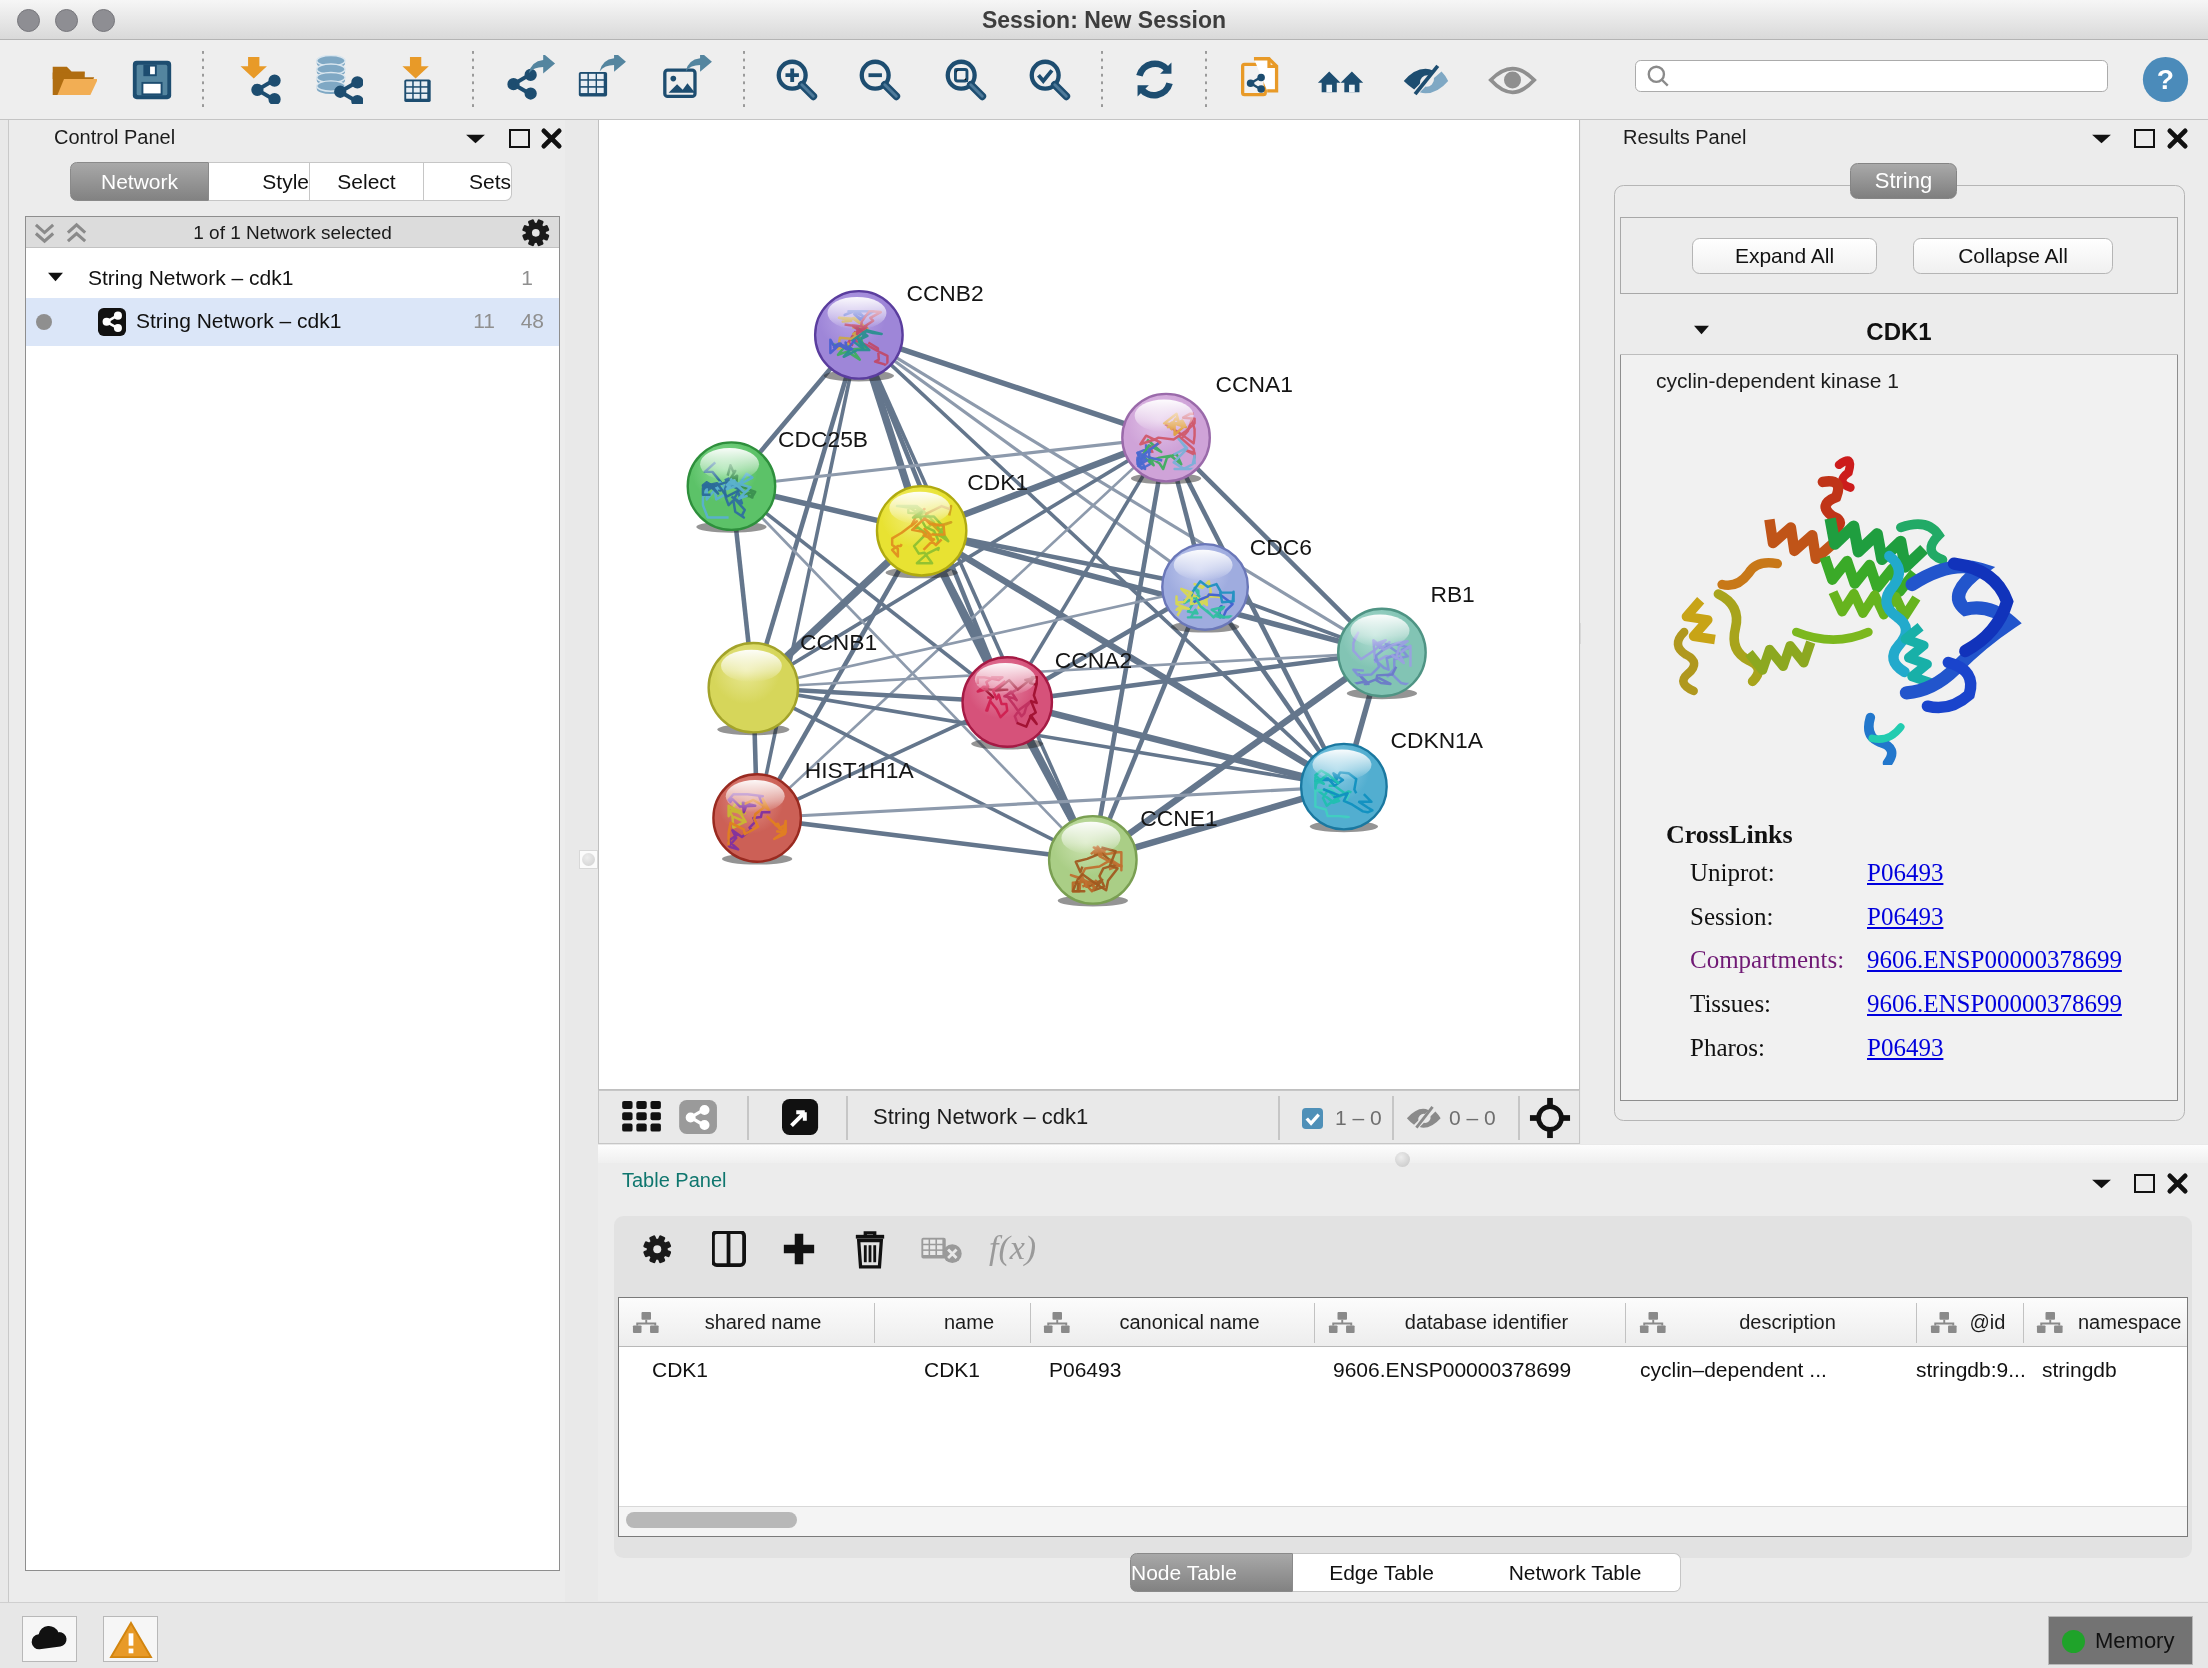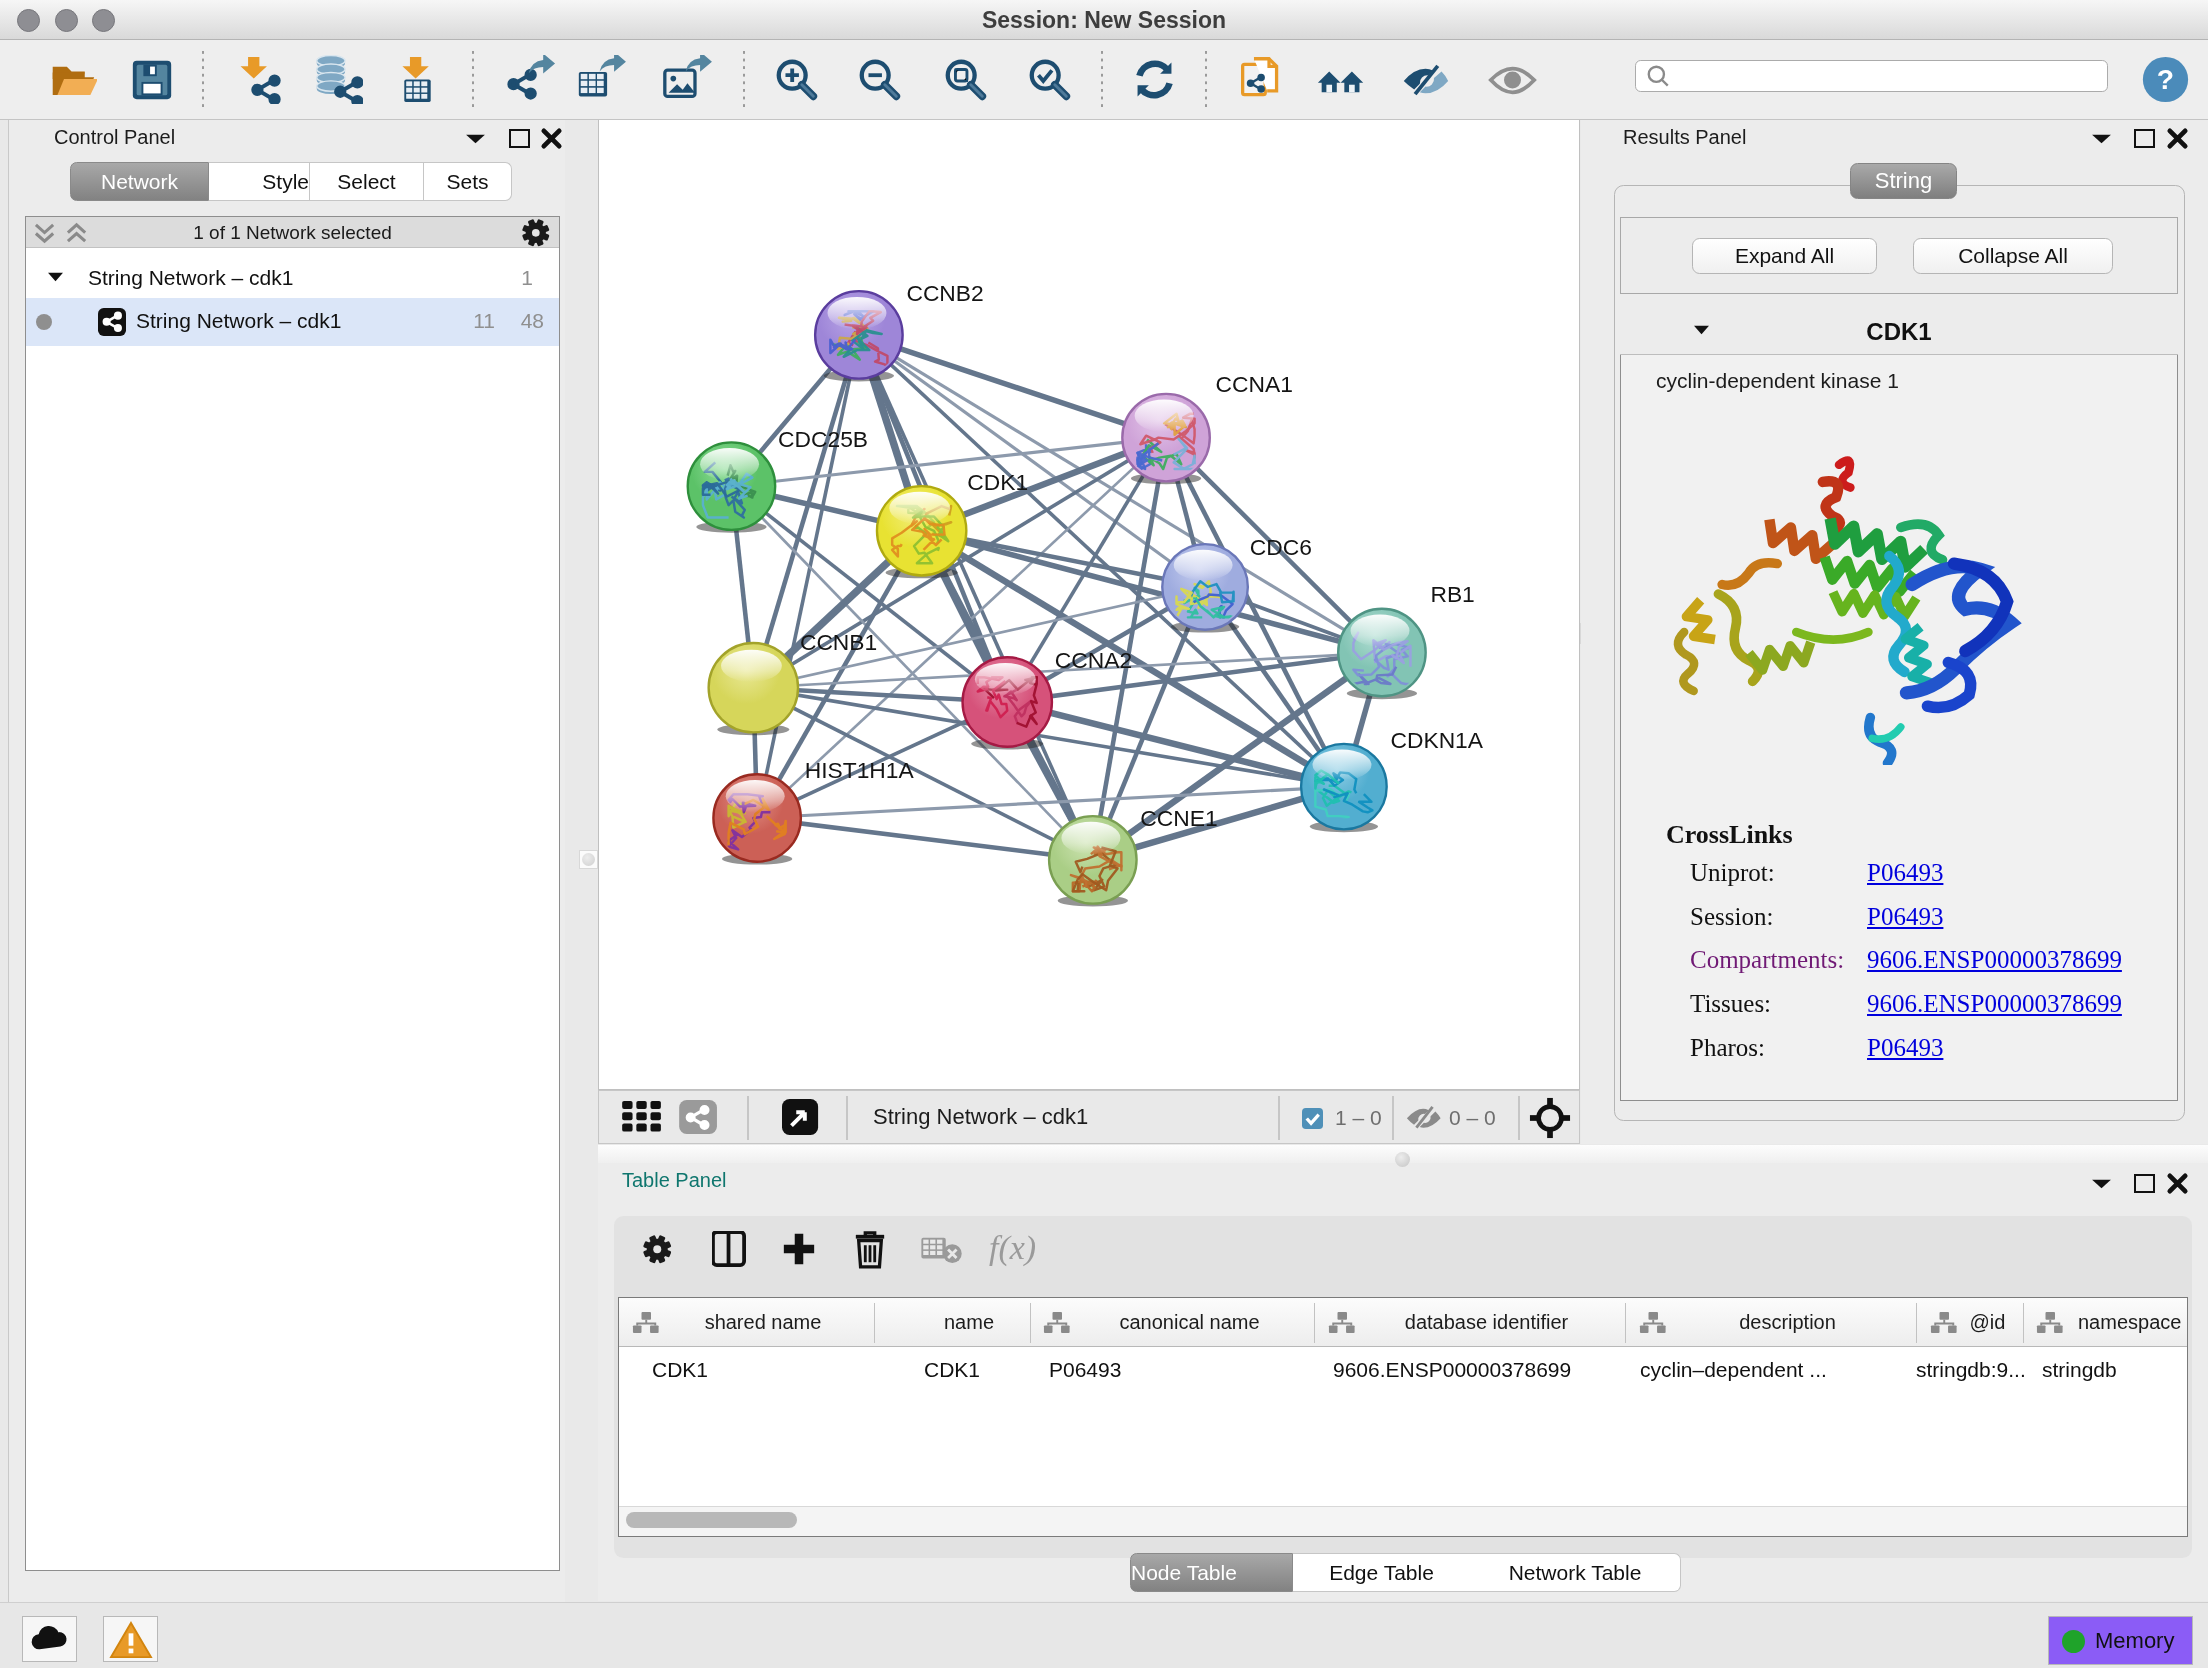--- a/index.html
+++ b/index.html
@@ -170,21 +170,21 @@
 <div style="position:absolute;left:463px;top:131px;width:28.5px;height:19px;"><svg width="25" height="15" viewBox="0 0 26 16">
       <path d="M3 4 l10 9 10 -9 z" fill="#111"></path>
     </svg></div>
 <div style="position:absolute;left:509px;top:129px;width:21px;height:19px;border:2.4px solid #111;"></div>
 <div style="position:absolute;left:540px;top:127px;width:25px;height:23px;"><svg width="23" height="23" viewBox="0 0 24 24">
       <path d="M4 4 L20 20 M20 4 L4 20" stroke="#111" stroke-width="5" stroke-linecap="round"></path>
     </svg></div>
 <div style="position:absolute;left:70px;top:162px;width:139px;height:39px;background:linear-gradient(#a8a8a8,#828282);border:1px solid #8a8a8a;border-radius:6.7px 0 0 6.7px;color:#fff;font-size:21px;text-align:center;line-height:37px;">Network</div>
 <div style="position:absolute;left:209px;top:162px;width:101px;height:39px;background:#fff;border:1px solid #c6c6c6;border-left:none;color:#111;font-size:21px;text-align:right;line-height:37px;">Style</div>
 <div style="position:absolute;left:310px;top:162px;width:114px;height:39px;background:#fff;border:1px solid #c6c6c6;border-left:none;color:#111;font-size:21px;text-align:center;line-height:37px;">Select</div>
-<div style="position:absolute;left:424px;top:162px;width:88px;height:39px;background:#fff;border:1px solid #c6c6c6;border-left:none;border-radius:0 6.7px 6.7px 0;color:#111;font-size:21px;text-align:center;line-height:37px;">Sets</div>
+<div style="position:absolute;left:424px;top:162px;width:88px;height:39px;background:#fff;border:1px solid #c6c6c6;border-left:none;border-radius:0 6.7px 6.7px 0;color:#111;font-size:21px;text-align:right;line-height:37px;">Sets</div>
 <div style="position:absolute;left:25px;top:216px;width:535px;height:1355px;background:#fff;border:1px solid #8e8e8e;"></div>
 <div style="position:absolute;left:26px;top:217px;width:533px;height:31px;background:#dcdcdc;border-bottom:1px solid #c2c2c2;"></div>
 <div style="position:absolute;left:33px;top:222px;width:25px;height:23px;"><svg width="25" height="23" viewBox="0 0 26 24">
       <path d="M3 3 l9 8 9 -8 M3 12 l9 8 9 -8" fill="none" stroke="#8a8a8a" stroke-width="3.2"></path>
     </svg></div>
 <div style="position:absolute;left:65px;top:222px;width:25px;height:23px;"><svg width="25" height="23" viewBox="0 0 26 24">
       <path d="M3 11 l9 -8 9 8 M3 20 l9 -8 9 8" fill="none" stroke="#8a8a8a" stroke-width="3.2"></path>
     </svg></div>
 <div style="position:absolute;left:26px;top:222px;width:533px;height:23px;text-align:center;font-size:19px;color:#1a1a1a;">1 of 1 Network selected</div>
 <div style="position:absolute;left:522px;top:219px;width:28.5px;height:28.5px;"><svg width="27.6" height="27.6" viewBox="0 0 29 29">
@@ -762,16 +762,16 @@
         <circle cx="33" cy="17" r="7" fill="#111"></circle>
       </svg></div>
   </div>
 <div style="position:absolute;left:103px;top:1616px;width:55px;height:46px;background:#f6f6f6;border:1px solid #b8b8b8;">
     <div style="position:absolute;left:4.8px;top:3.8px;"><svg width="44" height="38" viewBox="0 0 46 40">
         <path d="M23 2 L44 38 H2 Z" fill="#e89a28" stroke="#d2850f" stroke-width="2"></path>
         <rect x="20.5" y="13" width="5" height="13" fill="#fff"></rect>
         <rect x="20.5" y="29" width="5" height="5" fill="#fff"></rect>
       </svg></div>
   </div>
-<div style="position:absolute;left:2048px;top:1616px;width:145px;height:49px;background:#8b5cf6;border:1px solid #b8b8b8;">
+<div style="position:absolute;left:2048px;top:1616px;width:145px;height:49px;background:#737373;border:1px solid #b8b8b8;">
     <div style="position:absolute;left:13.3px;top:13.3px;width:23px;height:23px;border-radius:50%;background:#1fa32a;"></div>
     <div style="position:absolute;left:46px;top:11.4px;font-size:22px;color:#111;">Memory</div>
   </div>
 
 </body></html>

